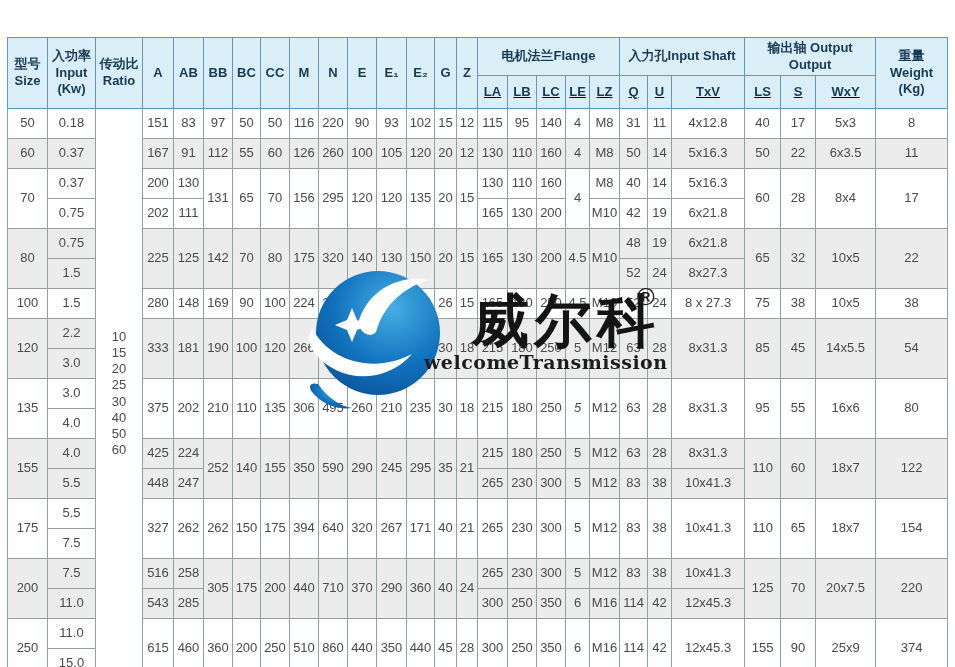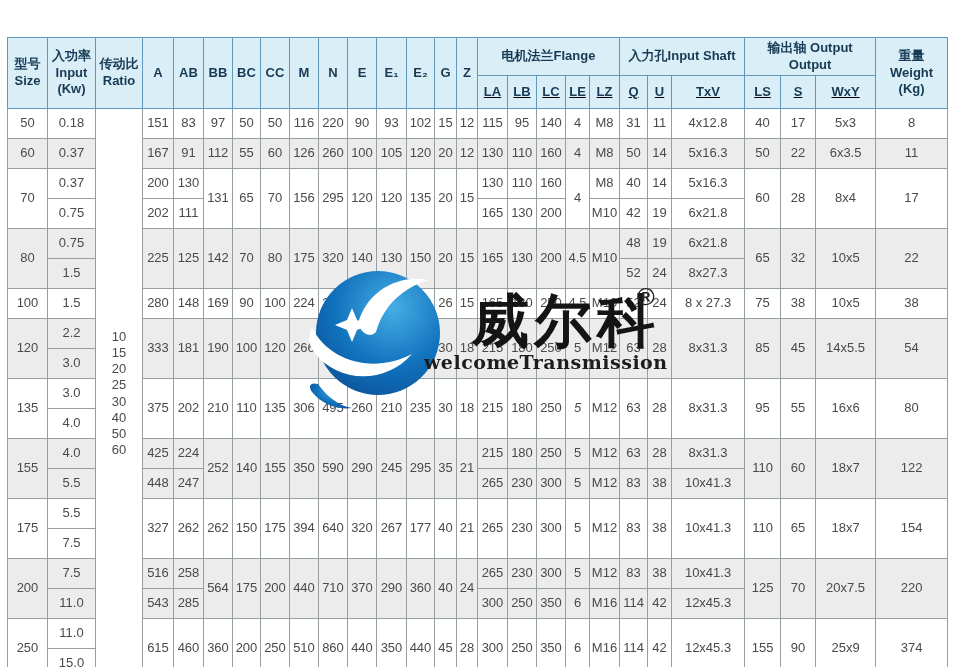--- a/index.html
+++ b/index.html
@@ -385,21 +385,21 @@
           <td>5.5</td>
           <td rowspan="2">327</td>
           <td rowspan="2">262</td>
           <td rowspan="2">262</td>
           <td rowspan="2">150</td>
           <td rowspan="2">175</td>
           <td rowspan="2">394</td>
           <td rowspan="2">640</td>
           <td rowspan="2">320</td>
           <td rowspan="2">267</td>
-          <td rowspan="2">177</td>
+          <td rowspan="2">171</td>
           <td rowspan="2">40</td>
           <td rowspan="2">21</td>
           <td rowspan="2">265</td>
           <td rowspan="2">230</td>
           <td rowspan="2">300</td>
           <td rowspan="2">5</td>
           <td rowspan="2">M12</td>
           <td rowspan="2">83</td>
           <td rowspan="2">38</td>
           <td rowspan="2">10x41.3</td>
@@ -409,21 +409,21 @@
           <td rowspan="2">154</td>
         </tr>
         <tr class="br">
           <td>7.5</td>
         </tr>
         <tr class="br sh">
           <td rowspan="2">200</td>
           <td>7.5</td>
           <td>516</td>
           <td>258</td>
-          <td rowspan="2">564</td>
+          <td rowspan="2">305</td>
           <td rowspan="2">175</td>
           <td rowspan="2">200</td>
           <td rowspan="2">440</td>
           <td rowspan="2">710</td>
           <td rowspan="2">370</td>
           <td rowspan="2">290</td>
           <td rowspan="2">360</td>
           <td rowspan="2">40</td>
           <td rowspan="2">24</td>
           <td>265</td>

